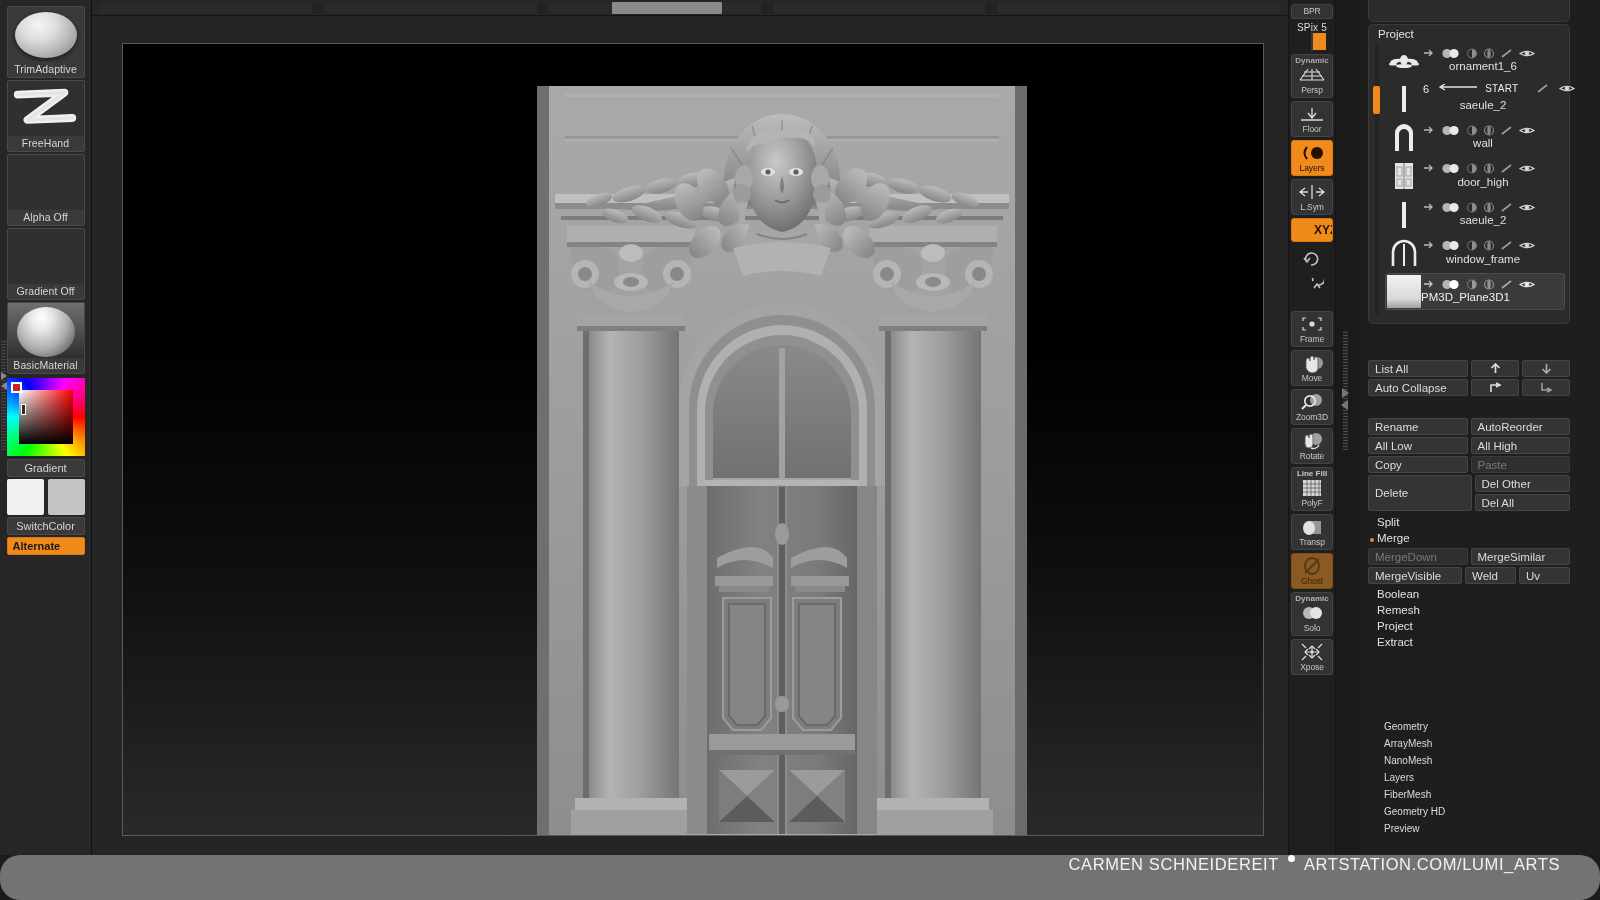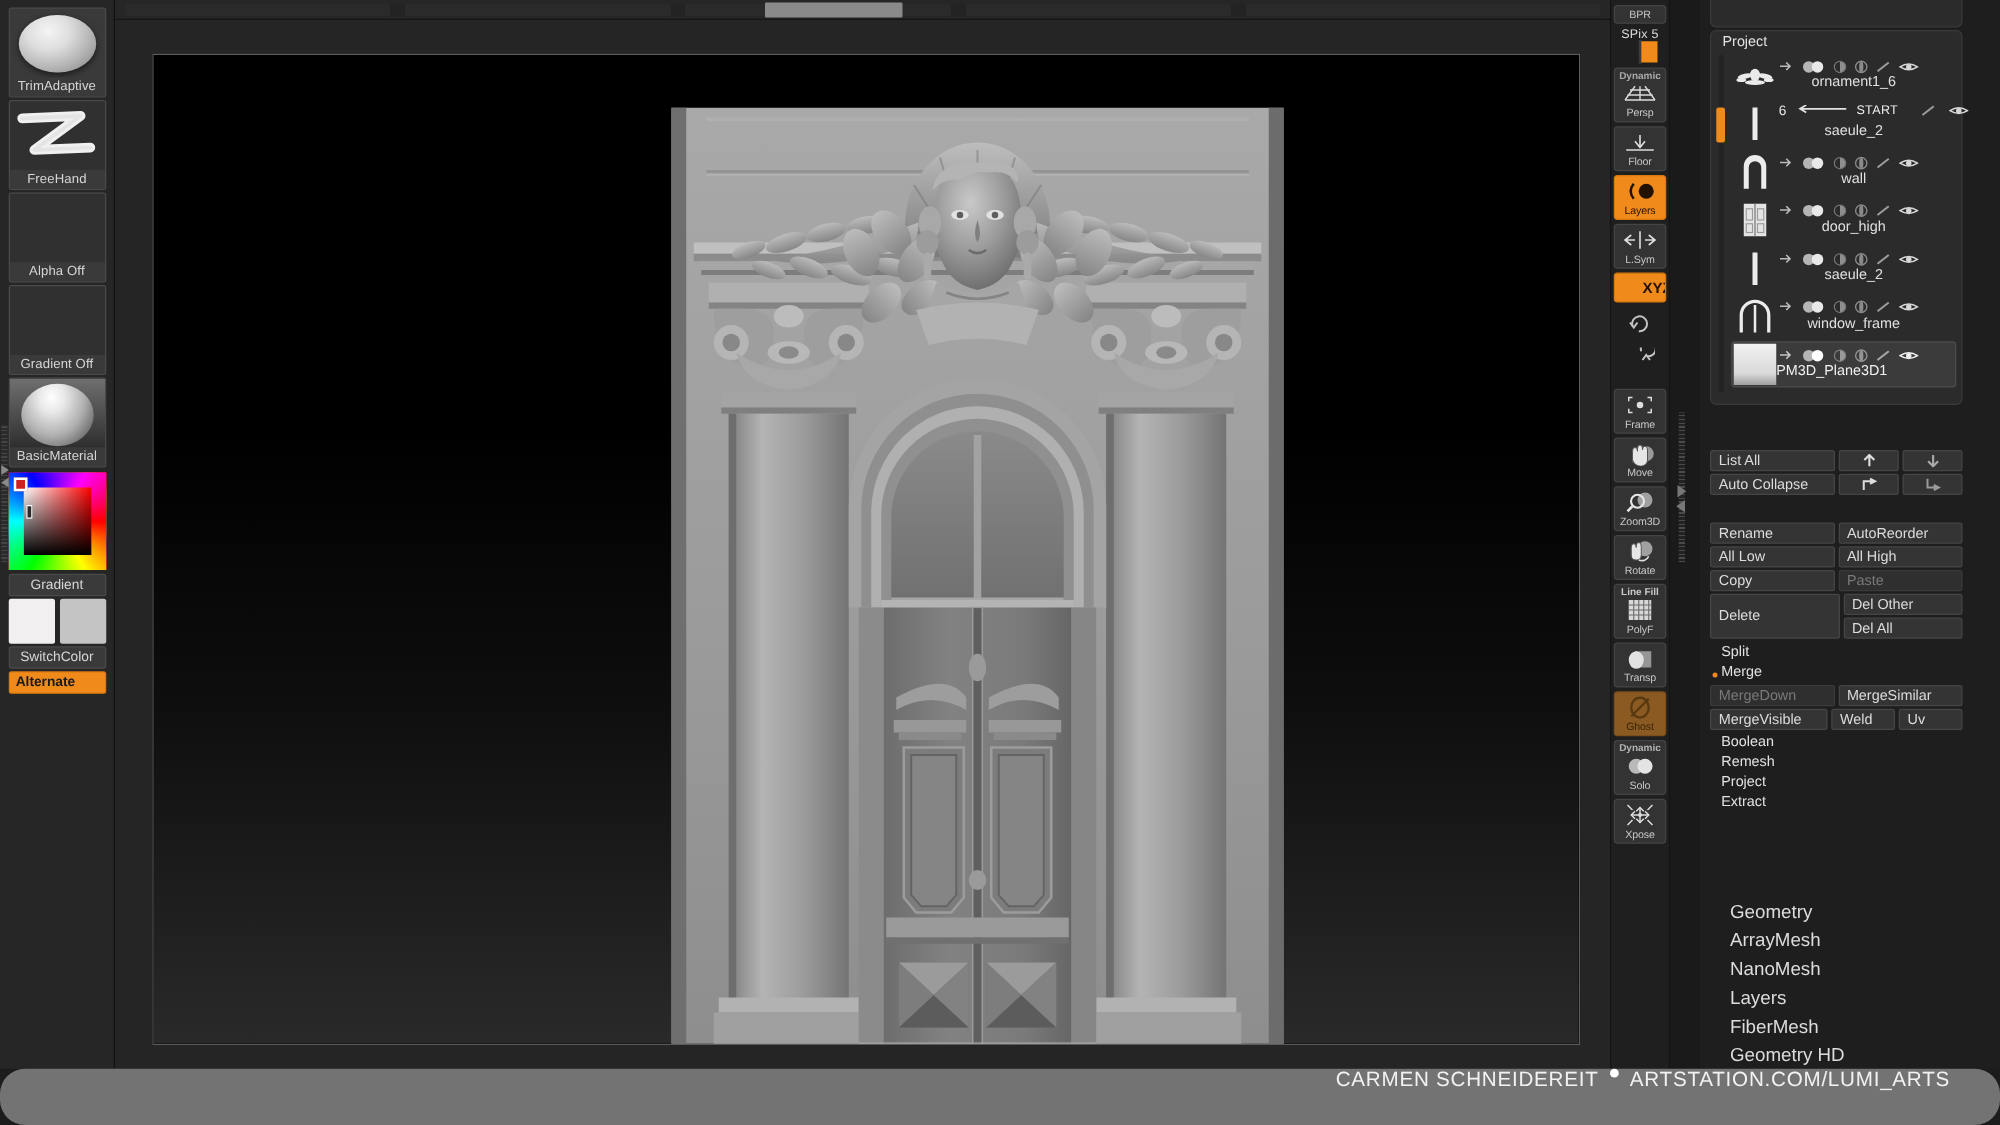--- a/index.html
+++ b/index.html
@@ -209,21 +209,21 @@
   }
   .btn.dim { color:#797979; background:#2f2f2f; border-color:#3a3a3a; }
   .btn.tall { height:36px; }
   .row2 { display:flex; gap:3px; margin-bottom:2px; }
   .row2 > * { flex:1; }
   .listbtn {
     display:block; font-size:11.5px; color:#e2e2e2; padding:2px 0 2px 9px;
     border-radius:2px; position:relative;
   }
   .listbtn .dot { position:absolute; left:2px; top:8px; width:4px; height:4px; border-radius:50%; background:#f08a1b; }
-  .menu-item { display:block; font-size:15px; color:#dcdcdc; padding:3px 0 3px 16px; }
+  .menu-item { display:block; font-size:10px; color:#dcdcdc; padding:3px 0 3px 16px; }
 
   
   #footer {
     position:absolute; left:0; top:855px; width:1600px; height:45px; background:#737373;
     display:flex; align-items:flex-start; justify-content:flex-end; padding-right:40px;border-radius:20px;
   }
   #footer .credit { font-size:16.5px; color:#f2f2f2; letter-spacing:.6px; }
   #footer .bullet { display:inline-block; width:7px; height:7px; border-radius:50%; background:#fff; margin:0 9px 2px 9px; vertical-align:middle; }
 </style>
 </head>

